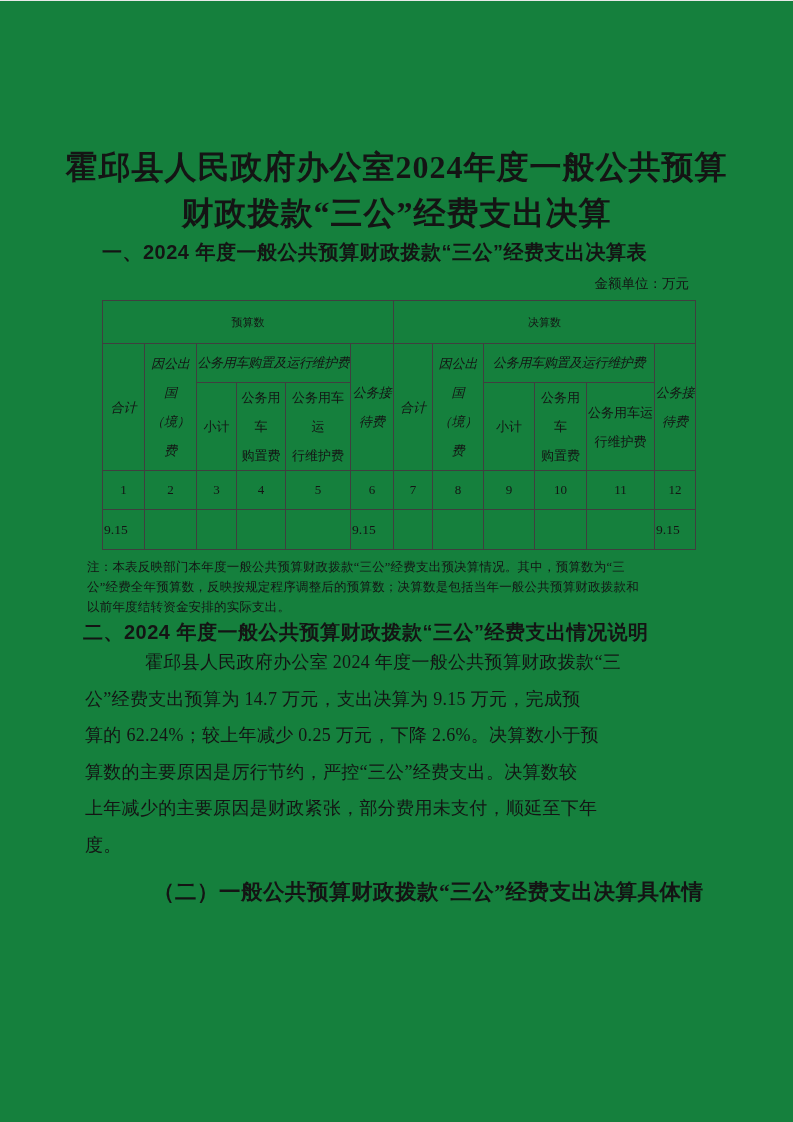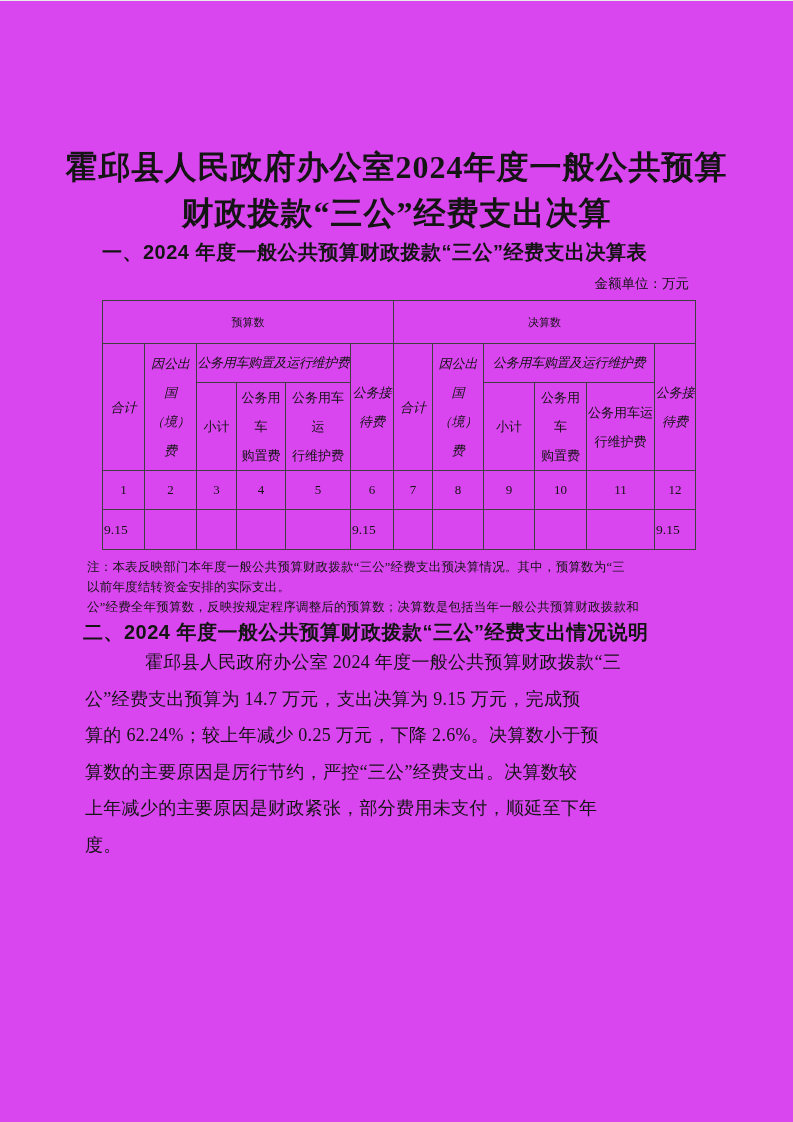--- a/index.html
+++ b/index.html
@@ -1,20 +1,20 @@
 <!DOCTYPE html>
 <html><head>
 <meta charset="utf-8">
 <style>
   html,body { margin:0; padding:0; background:#9c9c9c; }
   .page {
     position:relative;
     width:793px; height:1122px;
     margin:0 auto;
-    background:#d946ef;
+    background:#15803d;
     color:#141414;
     font-family:"Liberation Serif", serif;
     overflow:hidden;
     border-top:1px solid #e9e9e9;
     box-sizing:border-box;
   }
   
   .doc-title {
     margin:0; padding-top:143px;
     text-align:center;
@@ -171,30 +171,33 @@
         <td></td>
         <td></td>
         <td></td>
         <td>9.15</td>
       </tr>
     </tbody>
   </table>
 
   <div class="note">
     <div class="note-line">注：本表反映部门本年度一般公共预算财政拨款“三公”经费支出预决算情况。其中，预算数为“三</div>
+    <div class="note-line">公”经费全年预算数，反映按规定程序调整后的预算数；决算数是包括当年一般公共预算财政拨款和</div>
     <div class="note-line">以前年度结转资金安排的实际支出。</div>
-    <div class="note-line">公”经费全年预算数，反映按规定程序调整后的预算数；决算数是包括当年一般公共预算财政拨款和</div>
   </div>
 
   <div class="h-sec h2-sec">二、2024 年度一般公共预算财政拨款“三公”经费支出情况说明</div>
 
 
   <div class="body-para">
     <div class="indent-para">霍邱县人民政府办公室 2024 年度一般公共预算财政拨款“三</div>
     <div>公”经费支出预算为 14.7 万元，支出决算为 9.15 万元，完成预</div>
     <div>算的 62.24%；较上年减少 0.25 万元，下降 2.6%。决算数小于预</div>
     <div>算数的主要原因是厉行节约，严控“三公”经费支出。决算数较</div>
     <div>上年减少的主要原因是财政紧张，部分费用未支付，顺延至下年</div>
     <div>度。</div>
   </div>
 
+  <div class="sub-heading sub2">
+    <div class="indent-sub2">（二）一般公共预算财政拨款“三公”经费支出决算具体情</div>
+  </div>
 
 </div>
 
 </body></html>

